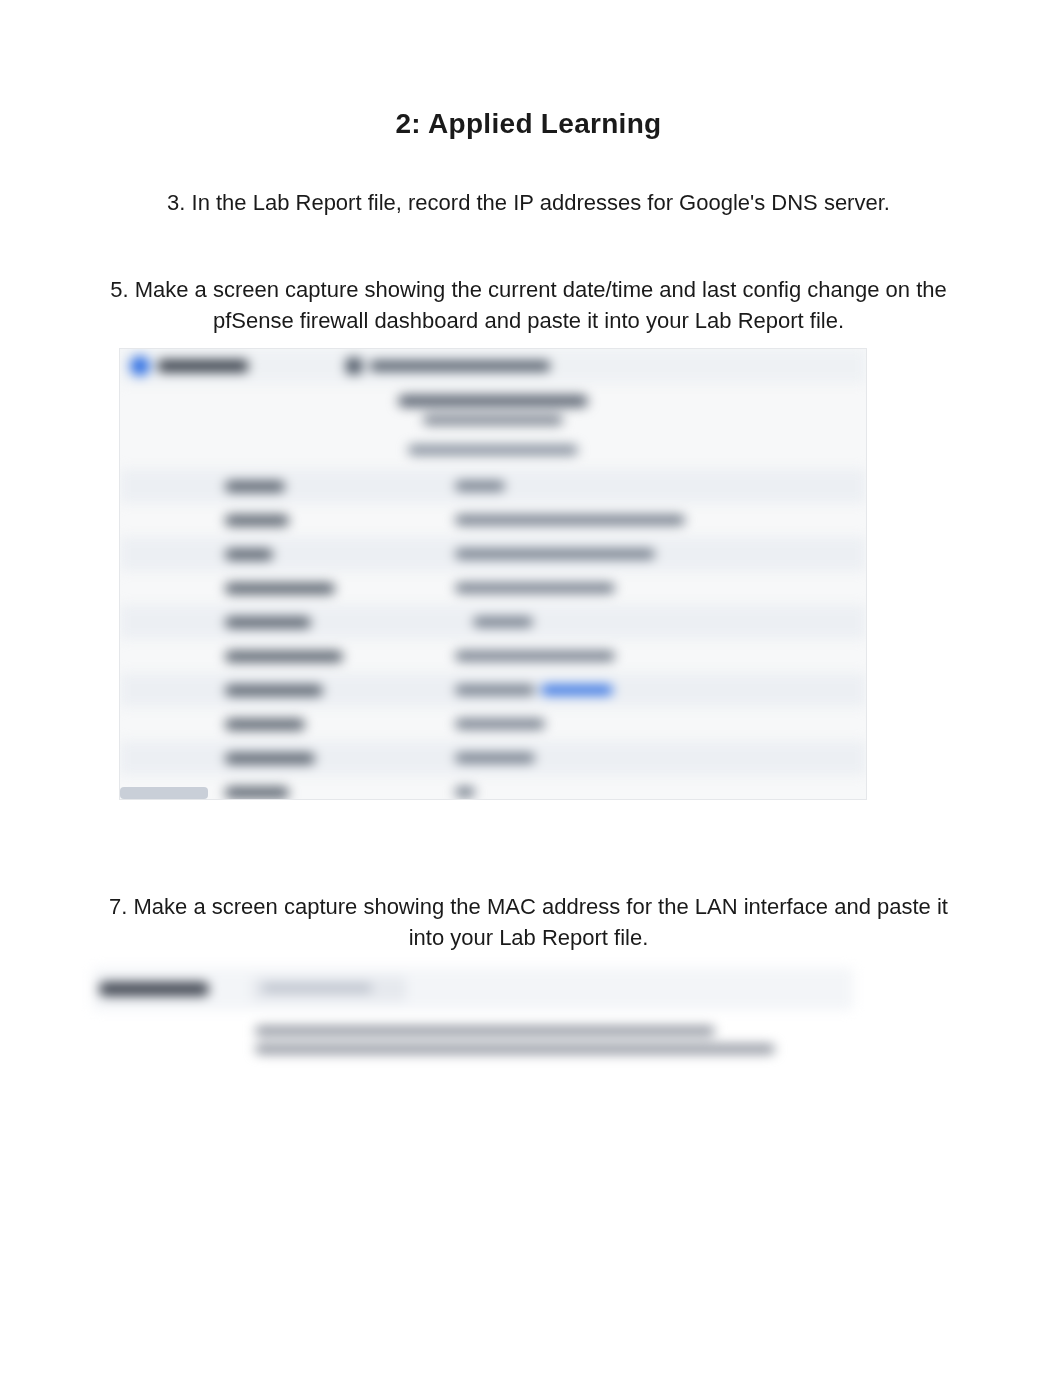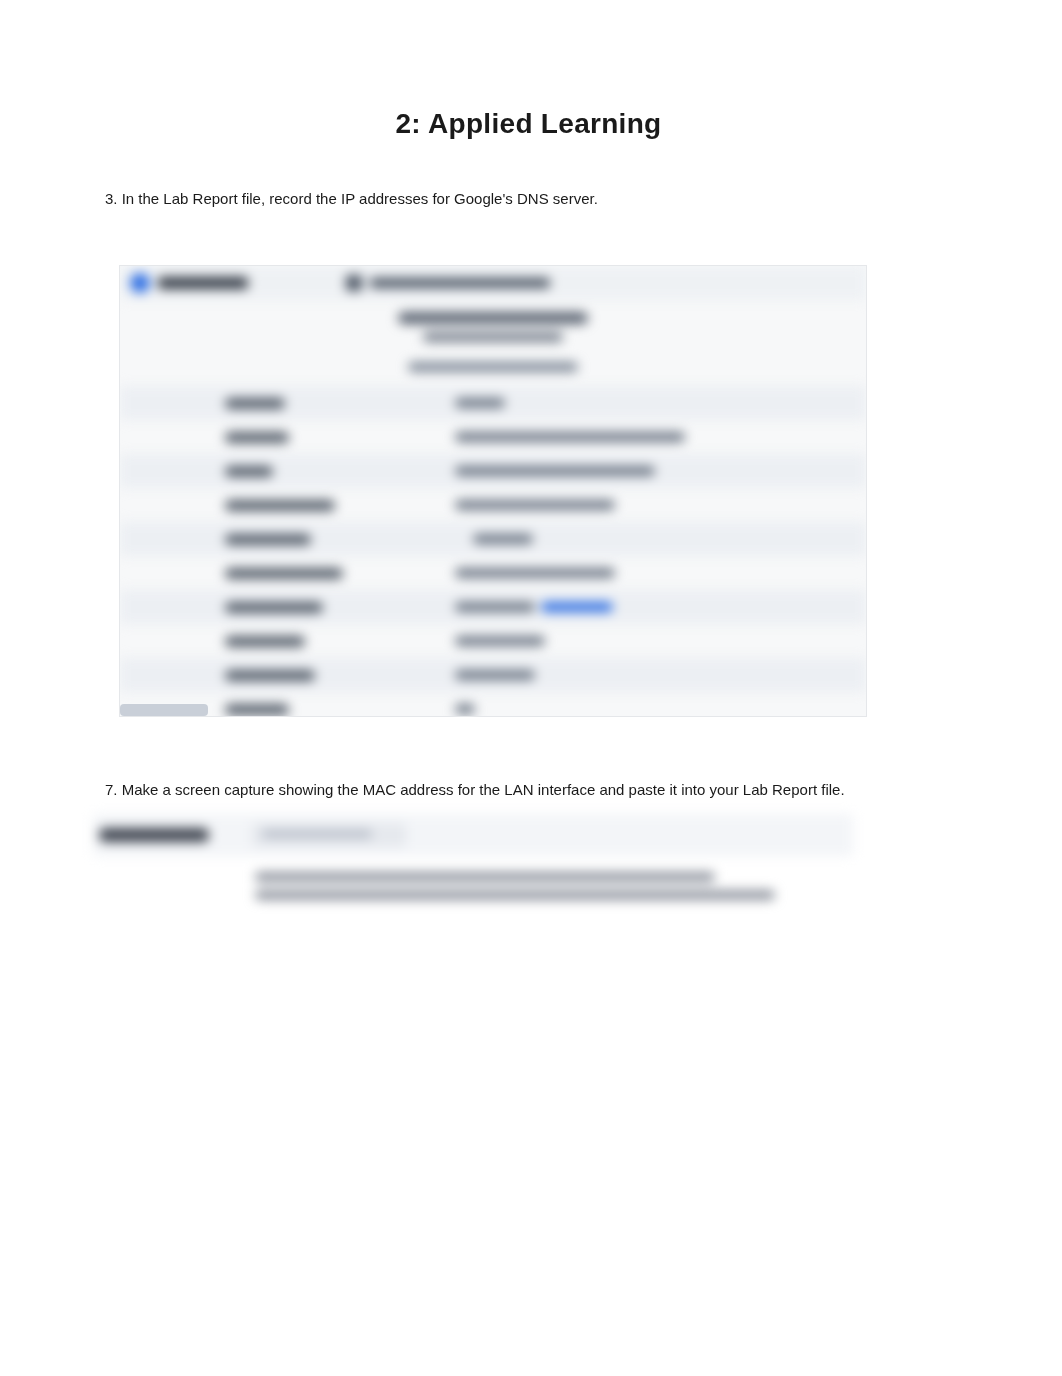--- a/index.html
+++ b/index.html
@@ -20,21 +20,21 @@
 
     .section-title {
       text-align: center;
       font-size: 28px;
       font-weight: 700;
       margin: 0 0 48px 0;
       letter-spacing: 0.3px;
     }
 
     .q-block  { margin: 0 0 56px 0; }
-    .q-line   { font-size: 15px; line-height: 1.4; }
+    .q-line   { font-size: 22px; line-height: 1.4; text-align: center; }
     .a-line   { font-size: 23px; line-height: 1.4; padding-left: 28px; }
 
     
     .shot-wrap-5 {
       margin: 12px 0 0 14px;
       width: 748px;
       height: 452px;
       position: relative;
       background: #f7f8f9;
       box-sizing: border-box;
@@ -144,20 +144,21 @@
 
 <div class="page">
 
   <h2 class="section-title">2: Applied Learning</h2>
 
   <div class="q-block">
     <div class="q-line">3. In the Lab Report file, record the IP addresses for Google's DNS server.</div>
   </div>
 
   <div class="q-block">
+    <div class="q-line">5. Make a screen capture showing the current date/time and last config change on the pfSense firewall dashboard and paste it into your Lab Report file.</div>
 
     <div class="shot-wrap-5">
       <div class="sh5-blur">
         <div class="sh5-topbar">
           <div class="sh5-circle"></div>
           <div class="sh5-tab"></div>
           <div class="sh5-mid"></div>
           <div class="sh5-addr"></div>
         </div>
 
@@ -248,21 +249,21 @@
               <div class="sh5-val">
                 <i style="width:20px"></i>
               </div>
             </div>
         </div>
       </div>
       <div class="sh5-scroll"></div>
     </div>
   </div>
 
-  <div class="q-block" style="margin-top:62px">
+  <div class="q-block" style="margin-top:92px">
     <div class="q-line">7. Make a screen capture showing the MAC address for the LAN interface and paste it into your Lab Report file.</div>
 
     <div class="shot-wrap-7">
       <div class="sh7-blur">
         <div class="sh7-row1">
           <div class="sh7-label"></div>
           <div class="sh7-input"></div>
         </div>
         <div class="sh7-help">
           <div class="h1"></div>

